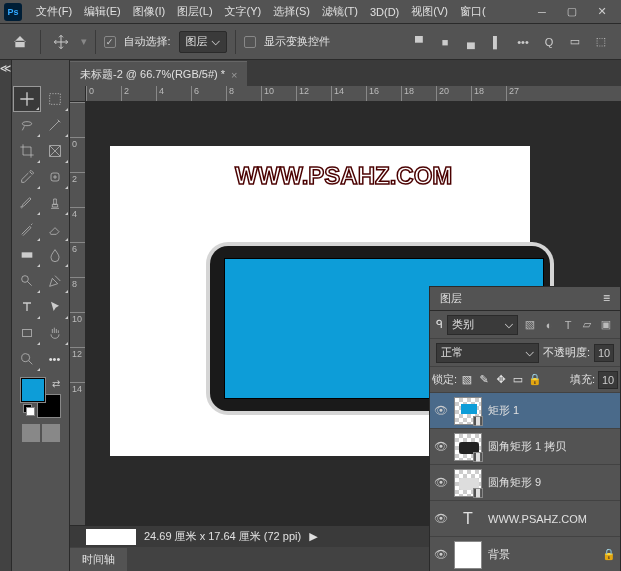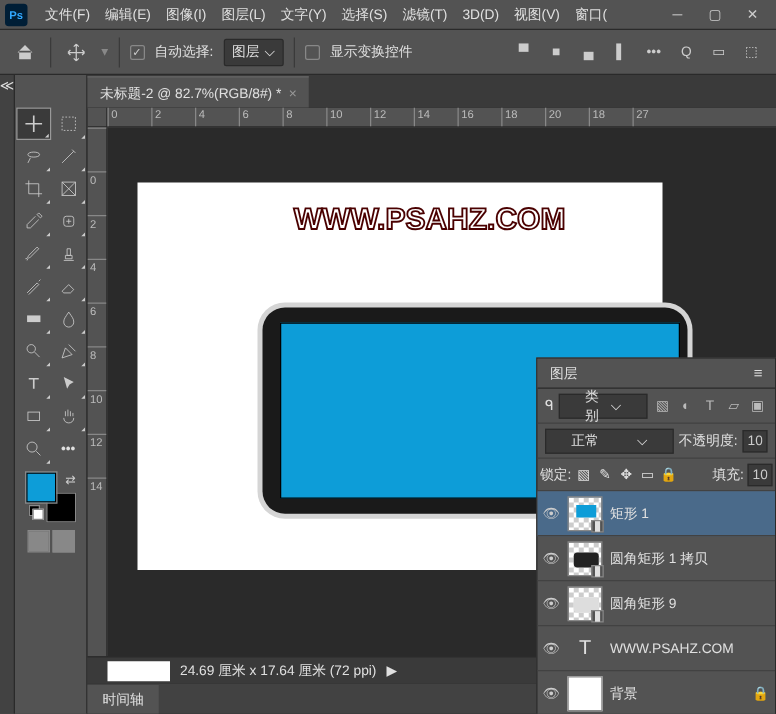--- a/index.html
+++ b/index.html
@@ -50,21 +50,21 @@
 .wm{position:absolute;top:16px;left:125px;font-size:24px;font-weight:bold;color:#fff;-webkit-text-stroke:1.5px #4a0000;letter-spacing:0}
 .tablet{position:absolute;top:100px;left:100px;width:340px;height:165px;background:#1a1a1a;border-radius:18px;box-shadow:0 0 0 4px #d5d5d5}
 .screen{position:absolute;top:12px;left:14px;width:320px;height:141px;background:#0d9dd8;border:1px solid #000}
 .status{height:22px;background:#3a3a3a;display:flex;align-items:center;gap:8px;padding-left:16px;border-top:1px solid #2a2a2a}
 .zoom-box{width:50px;height:16px;background:#fff;color:#000}
 .timeline-tab{height:24px;background:#424242;display:flex;align-items:flex-end}
 .timeline-tab span{background:#535353;padding:4px 12px}
 .layers{position:absolute;top:226px;right:0;width:192px;background:#535353;border:1px solid #2a2a2a;z-index:10}
 .panel-tab{background:#535353;padding:4px 10px;border-bottom:1px solid #2a2a2a;display:flex;justify-content:space-between}
 .panel-row{display:flex;align-items:center;gap:4px;padding:4px 6px;border-bottom:1px solid #424242;height:28px}
-.panel-row .dd{flex:1;background:#3a3a3a;border:1px solid #2a2a2a;padding:2px 20px;display:flex;justify-content:space-between;align-items:center;height:20px}
+.panel-row .dd{flex:1;background:#3a3a3a;border:1px solid #2a2a2a;padding:2px 4px;display:flex;justify-content:space-between;align-items:center;height:20px}
 .layer-icons{display:flex;gap:3px;margin-left:auto}
 .layer-icons span{width:16px;height:16px;display:flex;align-items:center;justify-content:center;color:#bbb}
 .lock-row{display:flex;align-items:center;gap:3px;padding:4px 2px;border-bottom:1px solid #424242;height:26px;font-size:10px}
 .lock-row span.ic{width:14px;height:14px;display:flex;align-items:center;justify-content:center}
 .layer-list{max-height:200px}
 .layer{display:flex;align-items:center;height:36px;border-bottom:1px solid #424242;padding:0 4px;gap:6px}
 .layer.sel{background:#4a6a8a}
 .eye{width:14px;color:#ccc}
 .thumb{width:28px;height:28px;background:#fff;border:1px solid #888;position:relative}
 .thumb.checker{background:repeating-conic-gradient(#ccc 0 90deg,#fff 0 180deg);background-size:8px 8px}
@@ -296,21 +296,21 @@
     </div>
     <div class="qm-row">
         <div class="qm qm1"></div>
         <div class="qm qm2"></div>
       </div>
   </div>
 
   <div class="doc-area">
     <div class="doc-tabs">
       <div class="doc-tab">
-        <span>未标题-2 @ 82.7%(RGB/8#) *</span>
+        <span>未标题-2 @ 66.7%(RGB/5#) *</span>
         <span class="close">×</span>
       </div>
     </div>
     <div class="canvas-wrap">
       <div class="origin"></div>
       <div class="ruler-h">
         <span>0</span>
           <span>2</span>
           <span>4</span>
           <span>6</span>

